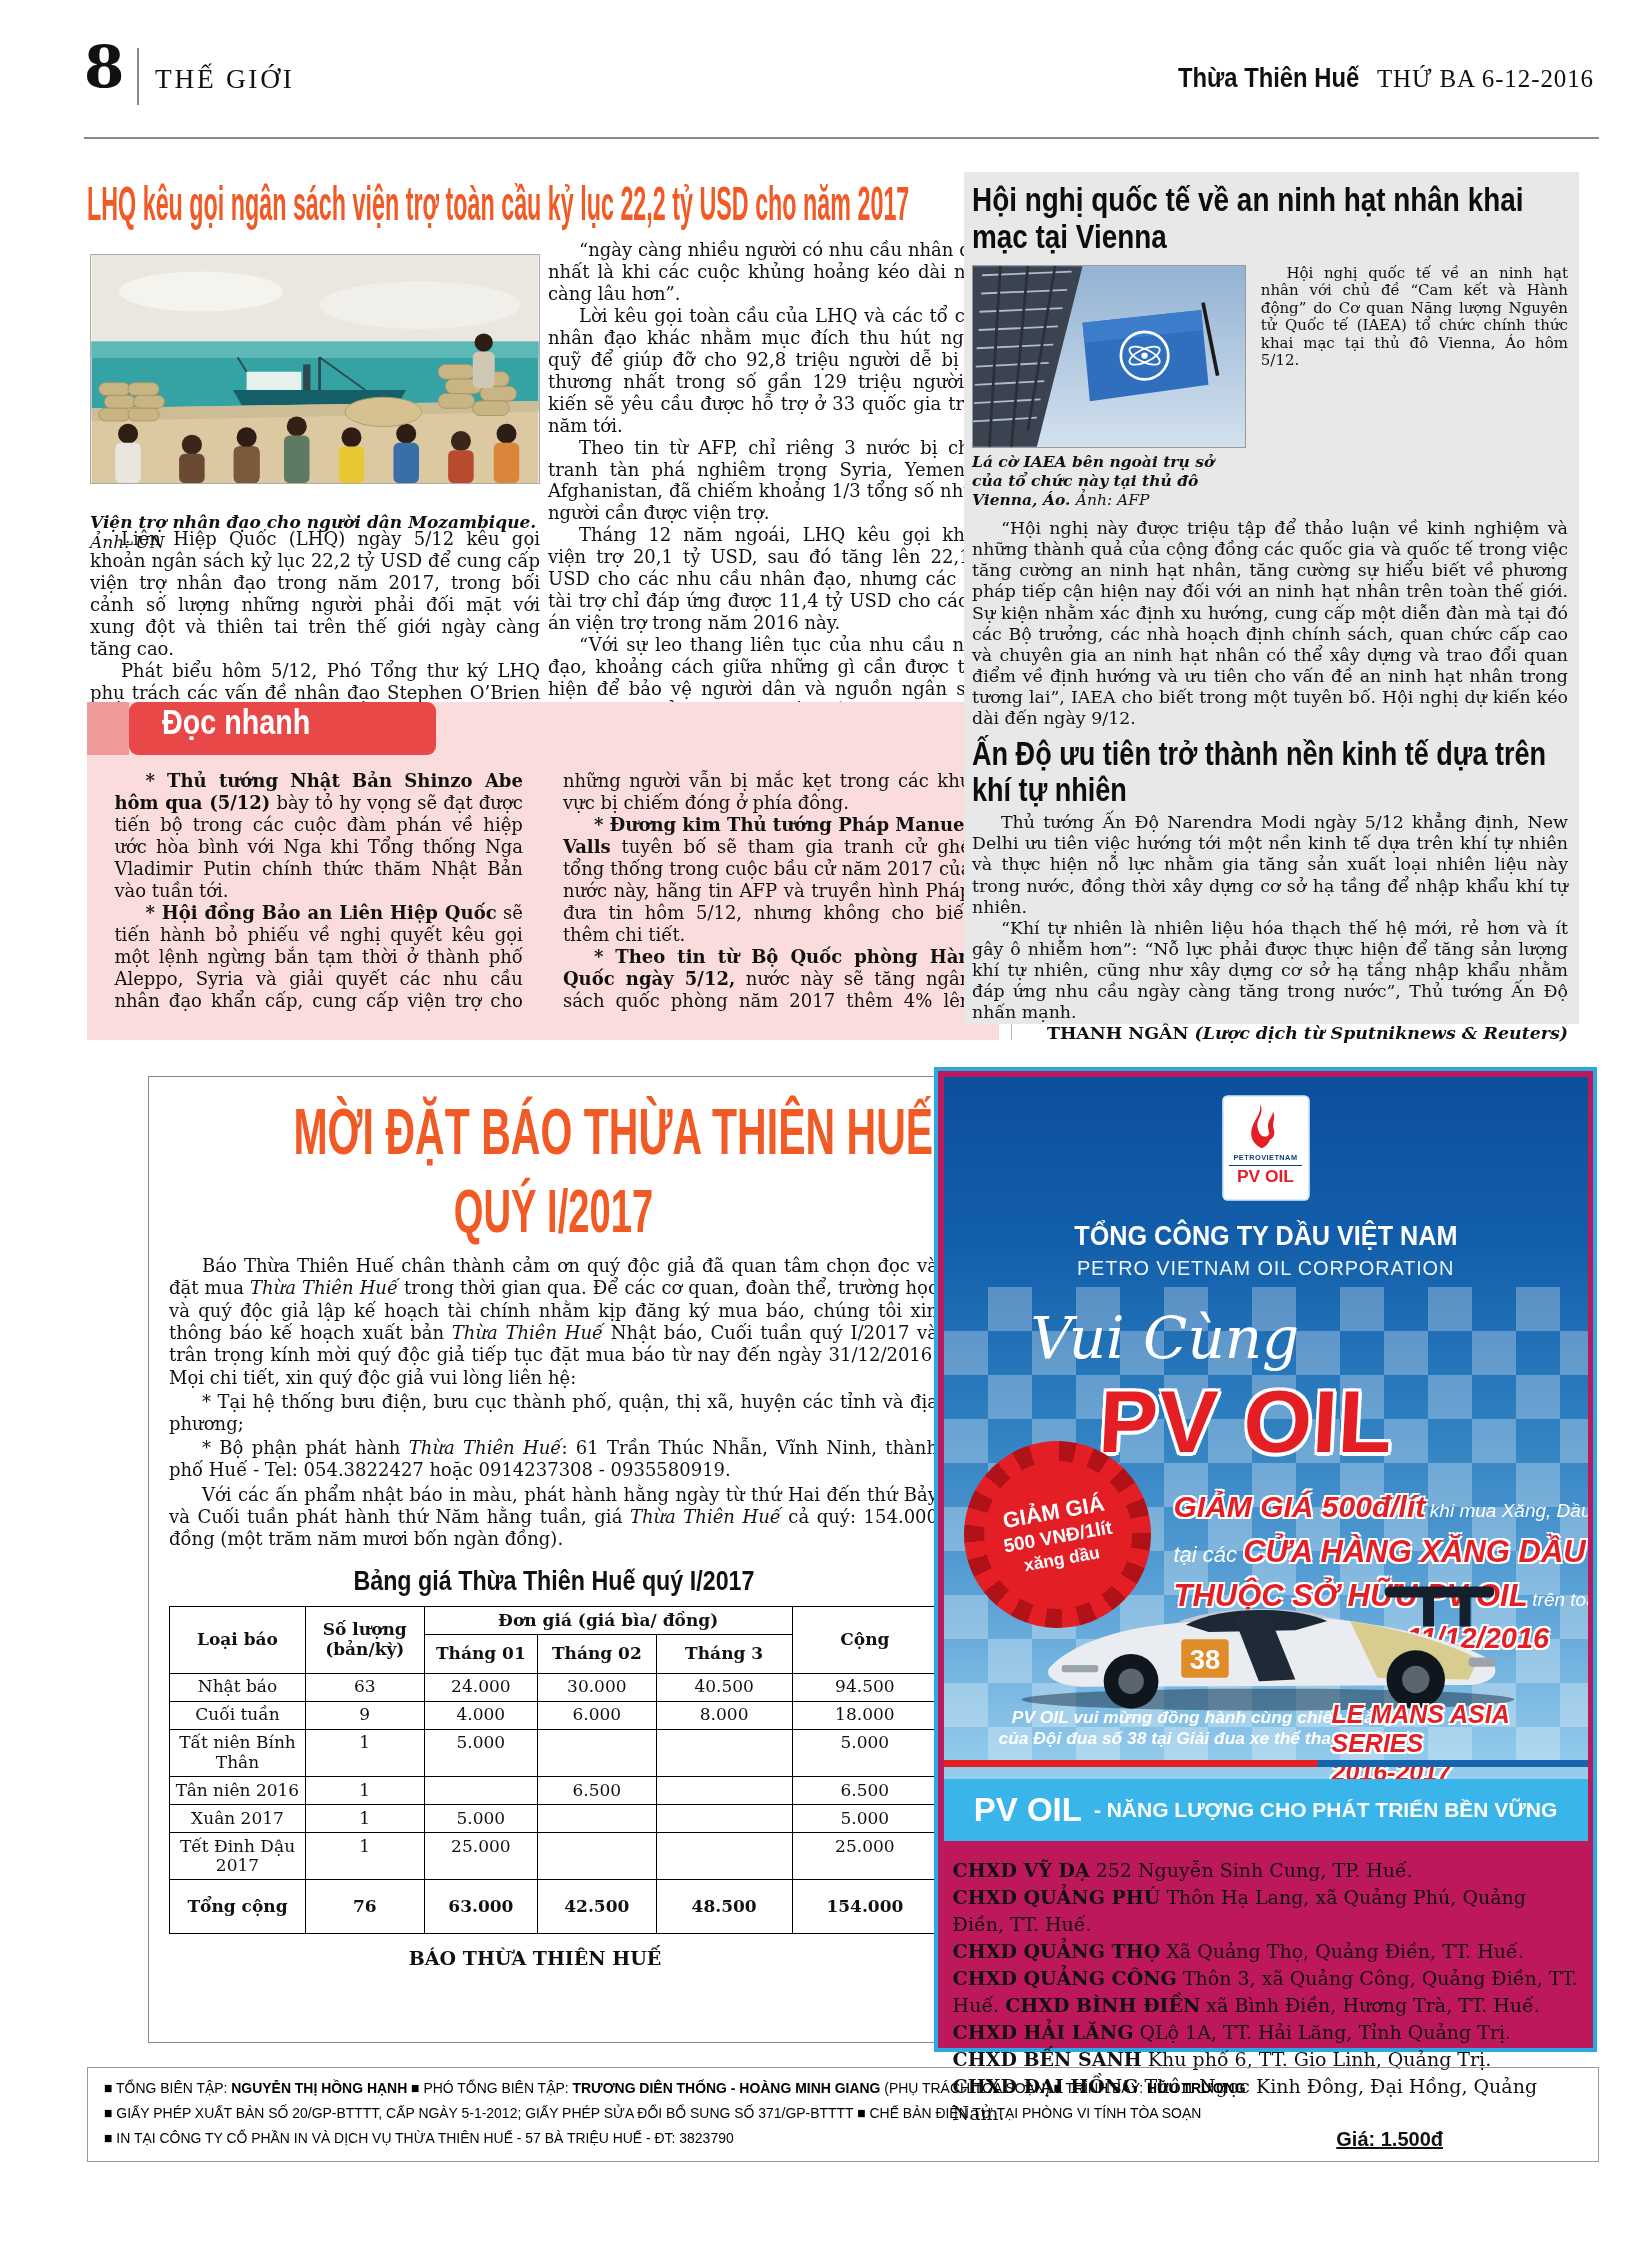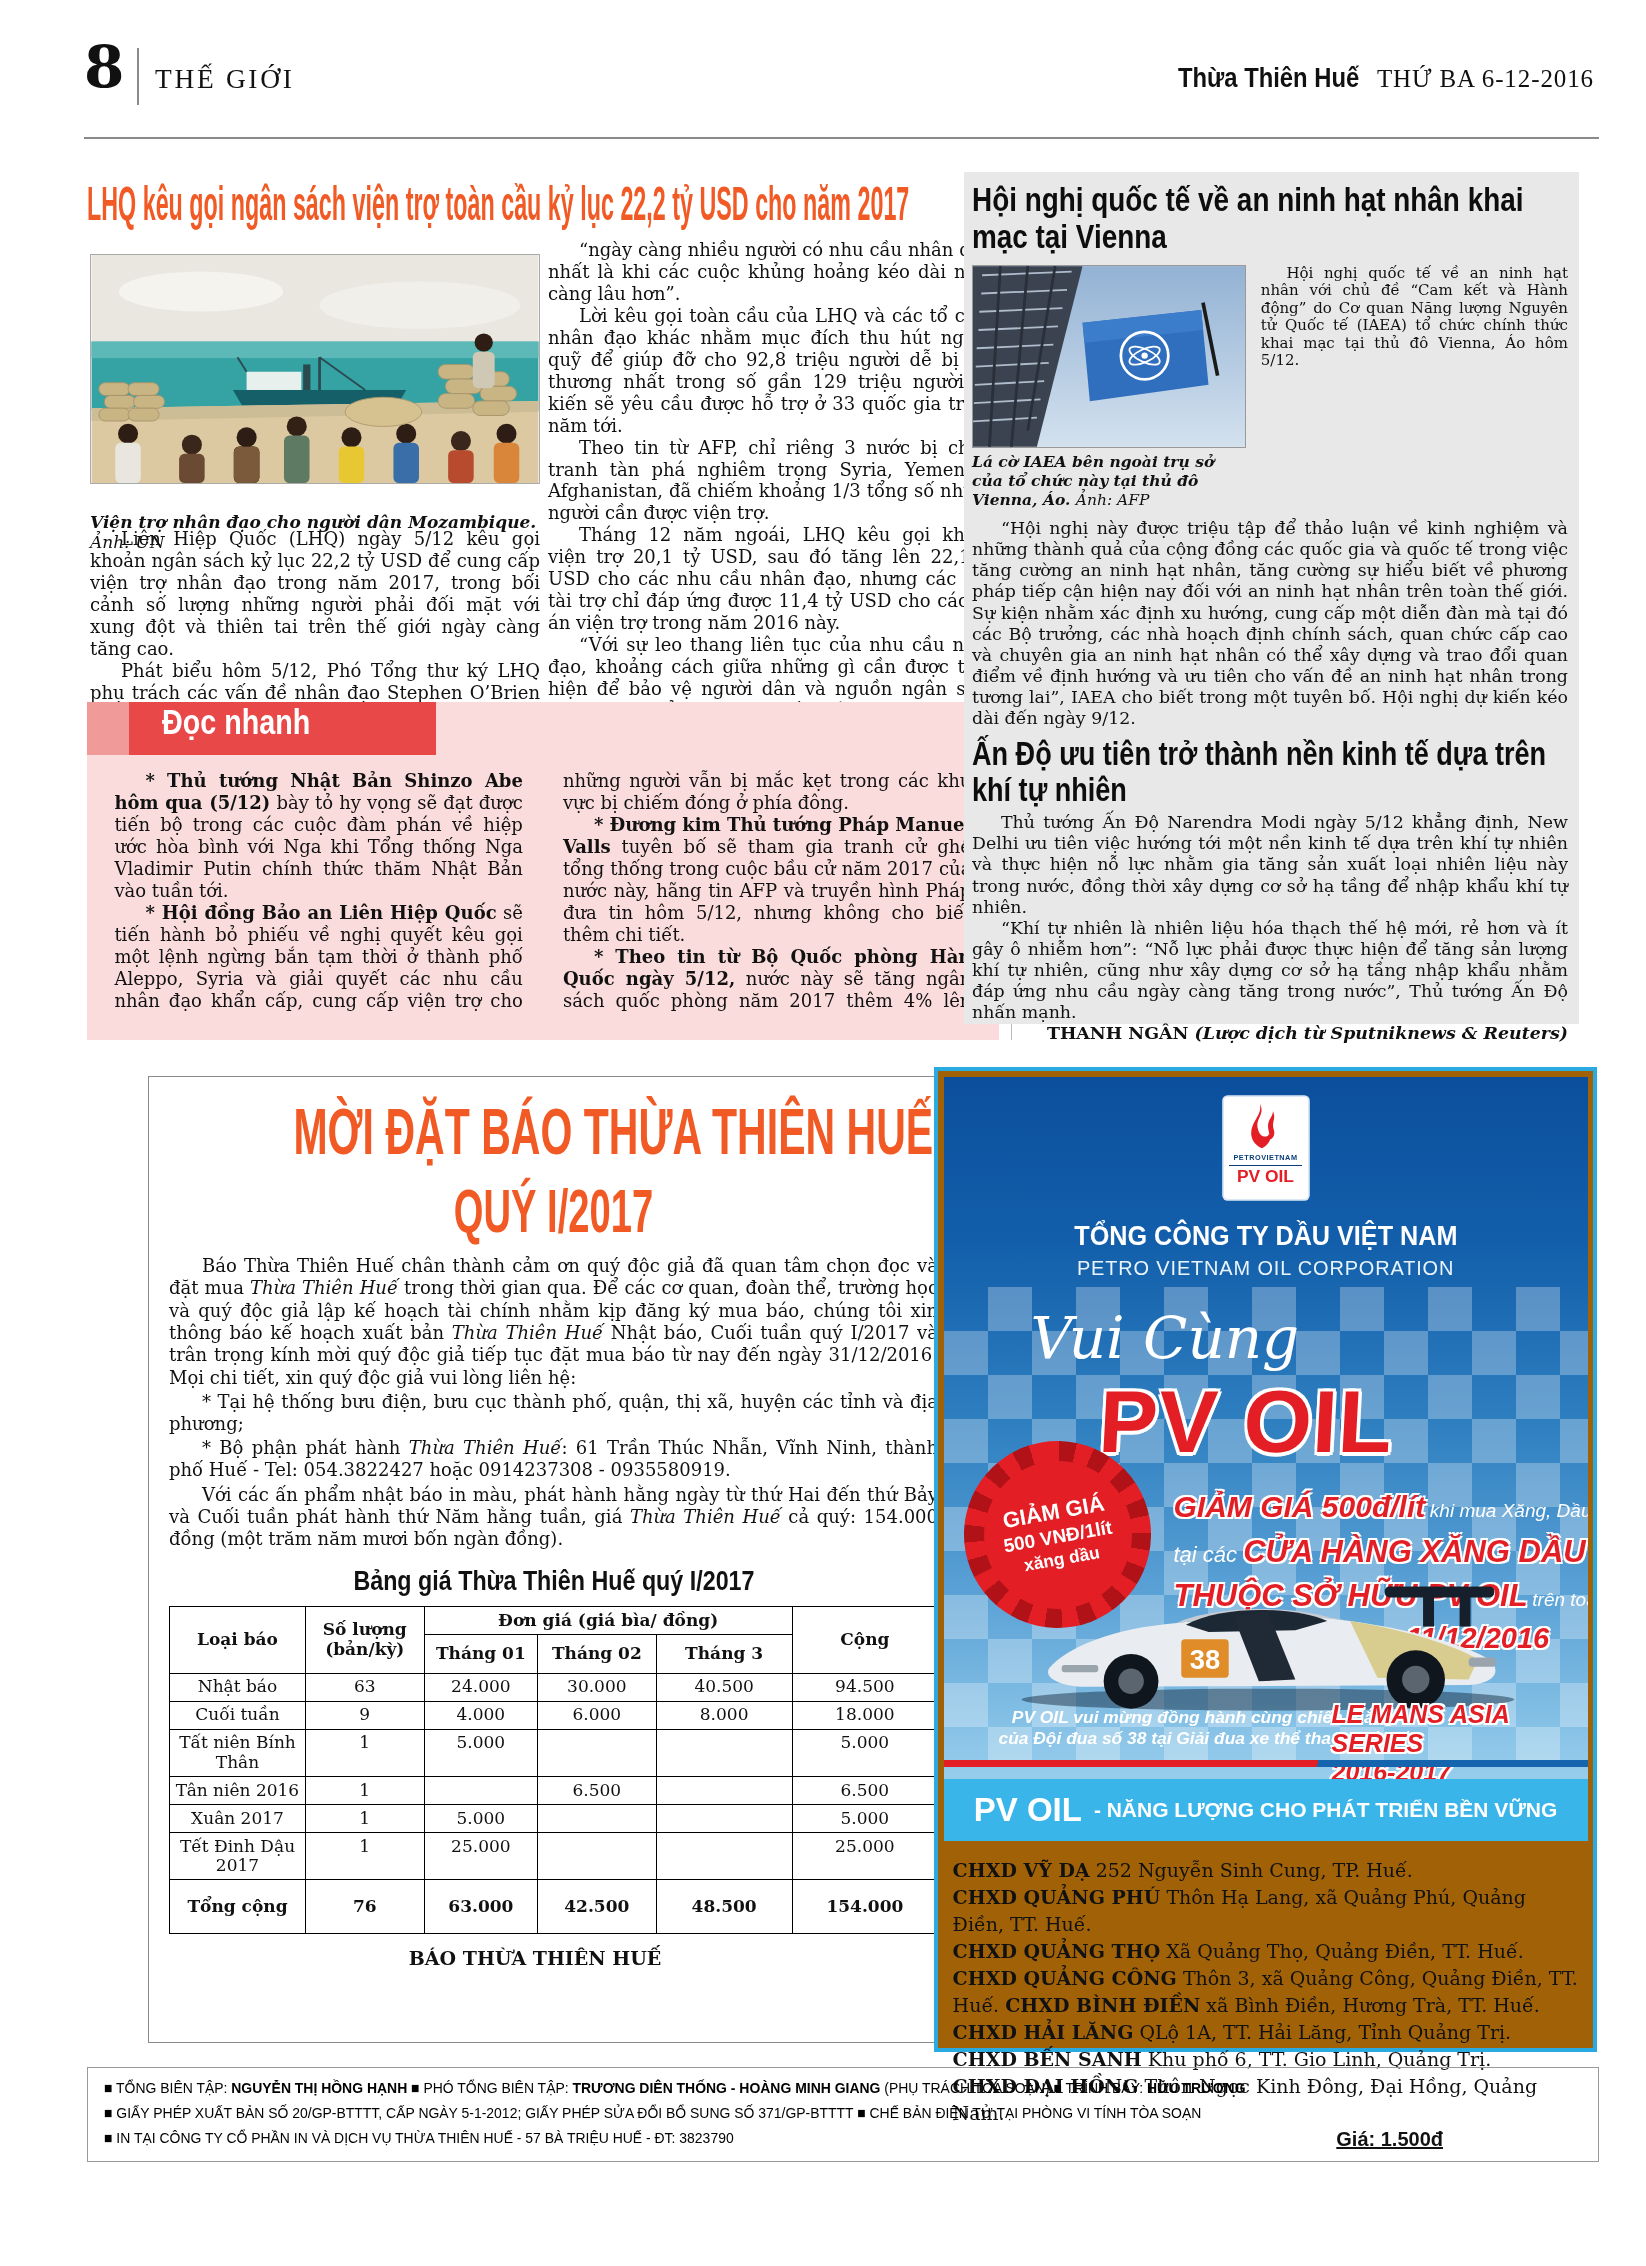--- a/index.html
+++ b/index.html
@@ -18,21 +18,21 @@
   
   .body-txt{font-size:18px;line-height:1.22;text-align:justify;}
   .body-txt p{text-indent:31px;}
   .caption{font-size:17px;font-style:italic;font-weight:bold;line-height:1.2;}
   .credit{font-weight:normal;font-style:italic;}
   .byline{text-align:right;font-weight:bold;text-indent:0 !important;}
   .byline .src{font-style:italic;}
   
   .dn-panel{background:#fbdcdc;}
   .dn-bar-light{background:#f19a9a;}
-  .dn-bar{background:#e84848;color:#fff;}
+  .dn-bar{background:#e84848;color:#fff;border-radius:9px;}
   .dn-title{font:bold 35px "Liberation Sans",sans-serif;transform:scaleX(.82);transform-origin:0 50%;display:inline-block;white-space:nowrap;}
   .dn-cols{column-count:2;column-gap:40px;font-size:18px;line-height:1.22;text-align:justify;}
   .dn-cols p{text-indent:31px;}
   
   .gray-panel{background:#e8e8e8;padding:9.1px 11px;box-sizing:border-box;}
   .headline-black{font-family:"Liberation Sans",sans-serif;font-weight:bold;color:#0d0d0d;line-height:1.1;}
   .v-intro{overflow:hidden;padding-left:12.8px;font-size:15px;line-height:1.16;text-align:justify;}
   .v-intro p{text-indent:25.6px;}
   .v-body{clear:both;padding-top:9.1px;font-size:17.4px;line-height:1.21;text-align:justify;}
   .v-body p{text-indent:29px;}
@@ -40,21 +40,21 @@
   .sub-box{border:0.9px solid #8a8a8a;box-sizing:border-box;padding:22px 20px 0 20px;margin-left:40px;}
   .orange{color:#f15a24;}
   .sub-title{font-family:"Liberation Sans",sans-serif;font-weight:bold;line-height:1;}
   .sub-body{font-size:18px;line-height:1.24;text-align:justify;margin-top:22px;}
   .sub-body p{text-indent:33px;margin-bottom:1.8px;}
   .price-table{border-collapse:collapse;margin:9.1px auto 0 auto;font-size:17px;line-height:1.15;}
   .price-table td{border:0.9px solid #000;text-align:center;padding:3.7px 5.5px;}
   .price-table .hd{font-weight:bold;}
   .tot td{font-weight:bold;padding:16.4px 5.5px;}
   
-  .cyan-box{border:4.6px solid #29abe2;box-sizing:border-box;background:#a16207;}
+  .cyan-box{border:4.6px solid #29abe2;box-sizing:border-box;background:#be185d;}
   .pv-ad{position:relative;margin:5.5px;height:764px;background:linear-gradient(180deg,#0b4f9c 0%,#135fab 22%,#2e7fc0 45%,#5ba2d6 68%,#8ec7e9 88%,#a9d8f2 100%);overflow:hidden;}
   .checker{position:absolute;left:0;right:0;top:210px;height:475px;opacity:.28;
     background-image:linear-gradient(45deg,#fff 25%,transparent 25%,transparent 75%,#fff 75%),
                      linear-gradient(45deg,#fff 25%,transparent 25%,transparent 75%,#fff 75%);
     background-size:88px 88px;background-position:0 0,44px 44px;}
   .pv-co-vn{font:bold 28px "Liberation Sans",sans-serif;color:#fff;}
   .pv-co-en{font:21px "Liberation Sans",sans-serif;color:#eaf4fc;letter-spacing:0.9px;}
   .pv-script{font:italic 58px "DejaVu Serif",serif;color:#fff;}
   .pv-big{font:bold 88px "Liberation Sans",sans-serif;color:#e31e25;letter-spacing:0.9px;
     text-shadow:-2.7px -2.7px 0 #fff,2.7px -2.7px 0 #fff,-2.7px 2.7px 0 #fff,2.7px 2.7px 0 #fff,0 3.7px 0 #fff,3.7px 0 0 #fff;}

